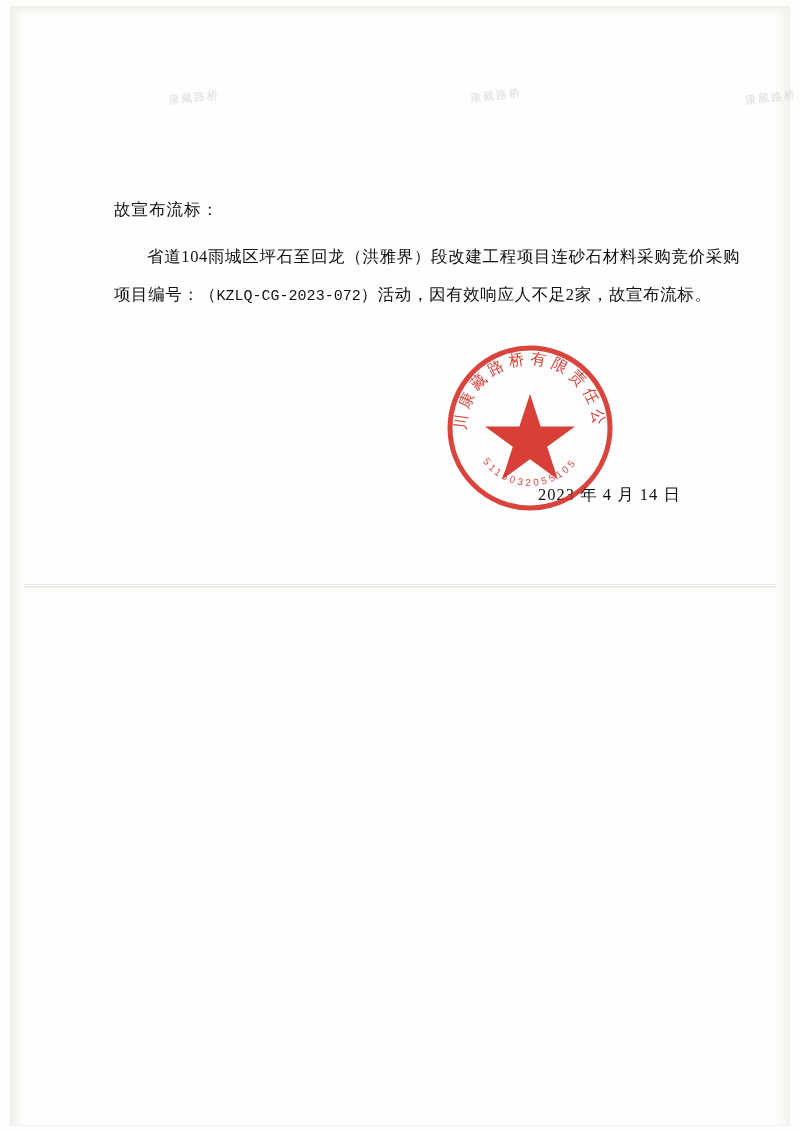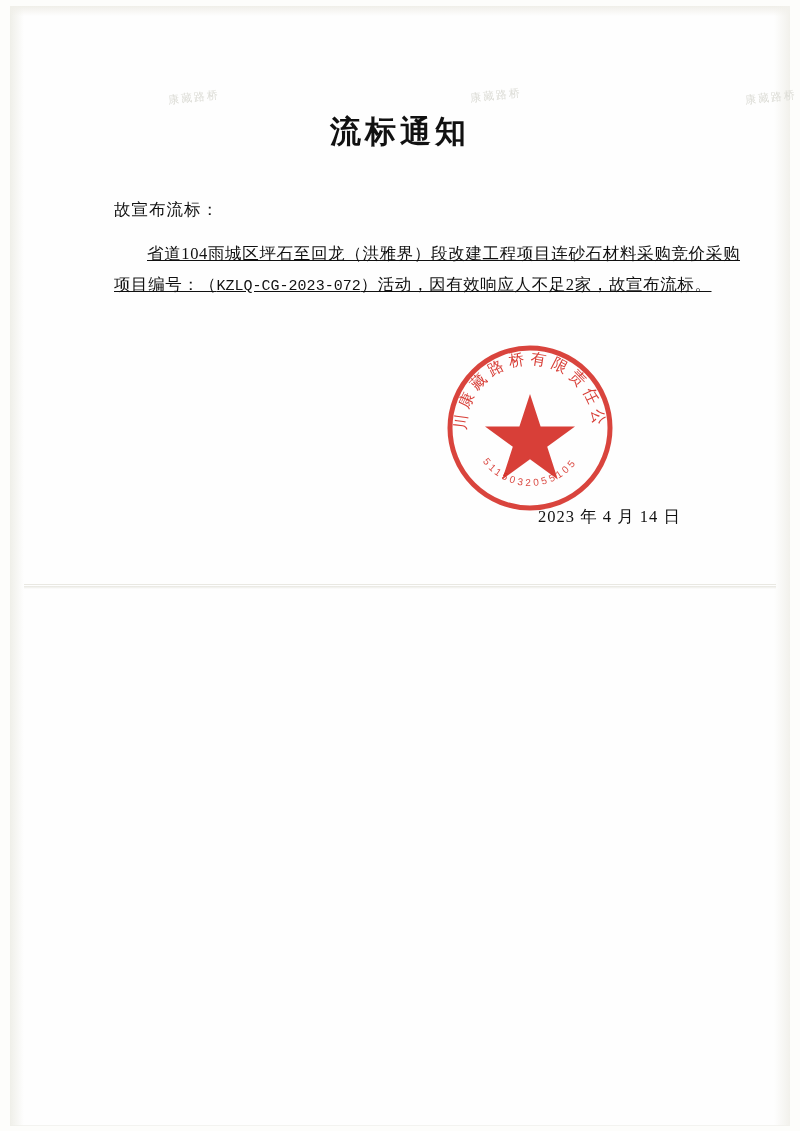--- a/index.html
+++ b/index.html
@@ -108,46 +108,45 @@
     color: #111;
     letter-spacing: 1px;
   }
 
   .body-text {
     position: absolute;
     left: 104px;
     top: 232px;
     width: 626px;
     font-size: 16.5px;
-    line-height: 31px;
+    line-height: 38px;
     color: #111;
     text-align: justify;
     text-indent: 33px;
     letter-spacing: 0.6px;
-    text-decoration: underline;
   }
   .code {
     font-family: "Liberation Mono", "DejaVu Sans Mono", monospace;
     font-size: 15px;
     letter-spacing: 0;
   }
 
   .signer {
     position: absolute;
     left: 381px;
     top: 393px;
     font-size: 16.5px;
     color: #111;
     letter-spacing: 1px;
     white-space: nowrap;
   }
   .date {
     position: absolute;
     left: 528px;
-    top: 500px;
+    top: 478px;
     font-size: 16.5px;
     color: #111;
     letter-spacing: 1px;
     white-space: nowrap;
   }
 
   
   .seal {
     position: absolute;
     left: 434px;
@@ -171,21 +170,20 @@
     <div class="edge-left"></div>
     <div class="edge-top"></div>
     <div class="edge-right"></div>
     <div class="fold"></div>
     <div class="fold2"></div>
 
     <div class="watermark" style="left:158px; top:84px;">康藏路桥</div>
     <div class="watermark" style="left:460px; top:82px;">康藏路桥</div>
     <div class="watermark" style="left:735px; top:84px;">康藏路桥</div>
 
-    <div class="title">流标通知</div>
 
     <div class="salutation">故宣布流标：</div>
 
     <div class="body-text"><span>省道104雨城区坪石至回龙（洪雅界）段改建工程项目连砂石材料采购竞价采购项目编号：（</span><span class="code">KZLQ-CG-2023-072</span><span>）活动，因有效响应人不足2家，故宣布流标。</span></div>
 
 
     <div class="date">2023 年 4 月 14 日</div>
 
     <div class="seal">
       <svg width="172" height="172" viewBox="0 0 172 172" xmlns="http://www.w3.org/2000/svg" aria-hidden="true">

